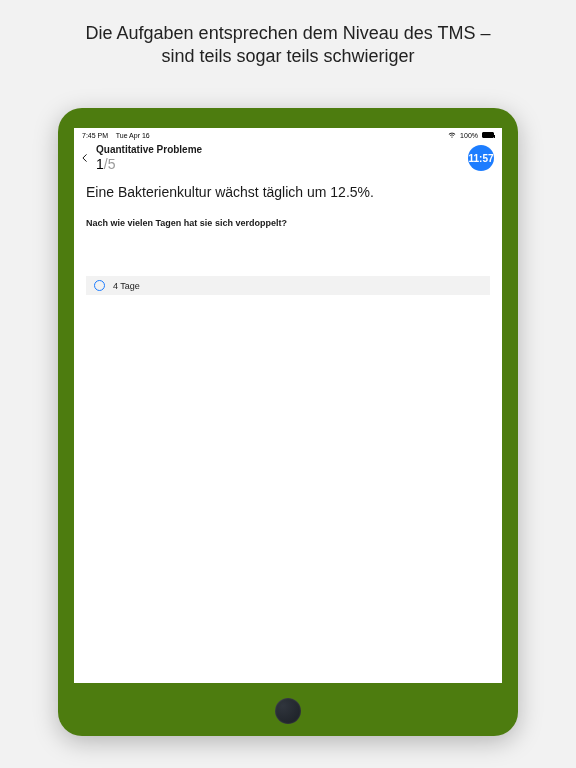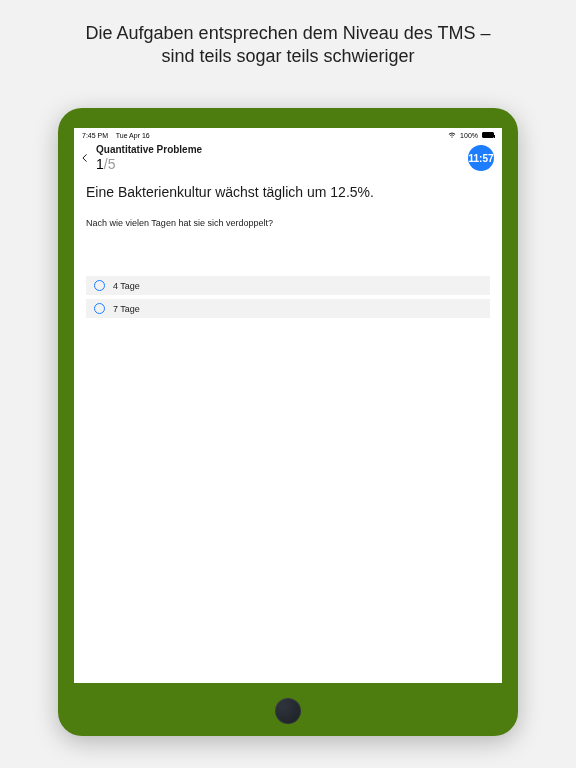--- a/index.html
+++ b/index.html
@@ -75,21 +75,21 @@
   .timer {
     width:26px; height:26px; border-radius:50%;
     background:#1d7dff;
     color:#fff;
     font-size:10px; font-weight:600;
     display:flex; align-items:center; justify-content:center;
   }
 
   .content { padding: 6px 12px; }
   .prompt { font-size:14px; margin-bottom:18px; }
-  .question { font-size:9px; font-weight:400; margin-bottom:10px; }
+  .question { font-size:9px; font-weight:700; margin-bottom:10px; }
   .options { display:flex; flex-direction:column; gap:4px;margin-top:48px; }
   .opt {
     background:#f2f2f2;
     display:flex; align-items:center;
     gap:8px;
     padding:4px 8px;
     font-size:9px;
   }
   .radio {
     width:11px; height:11px; border-radius:50%;
@@ -143,22 +143,18 @@
     </div>
 
     <div class="content">
       <div class="prompt">Eine Bakterienkultur wächst täglich um 12.5%.</div>
       <div class="question">Nach wie vielen Tagen hat sie sich verdoppelt?</div>
       <div class="options">
         <div class="opt">
           <span class="radio"></span>
           <span>4 Tage</span>
         </div>
-        <div class="opt">
-          <span class="radio"></span>
-          <span>7 Tage</span>
-        </div>
       </div>
     </div>
 
   </div>
   <div class="home-btn"></div>
 </div>
 
 </body></html>

